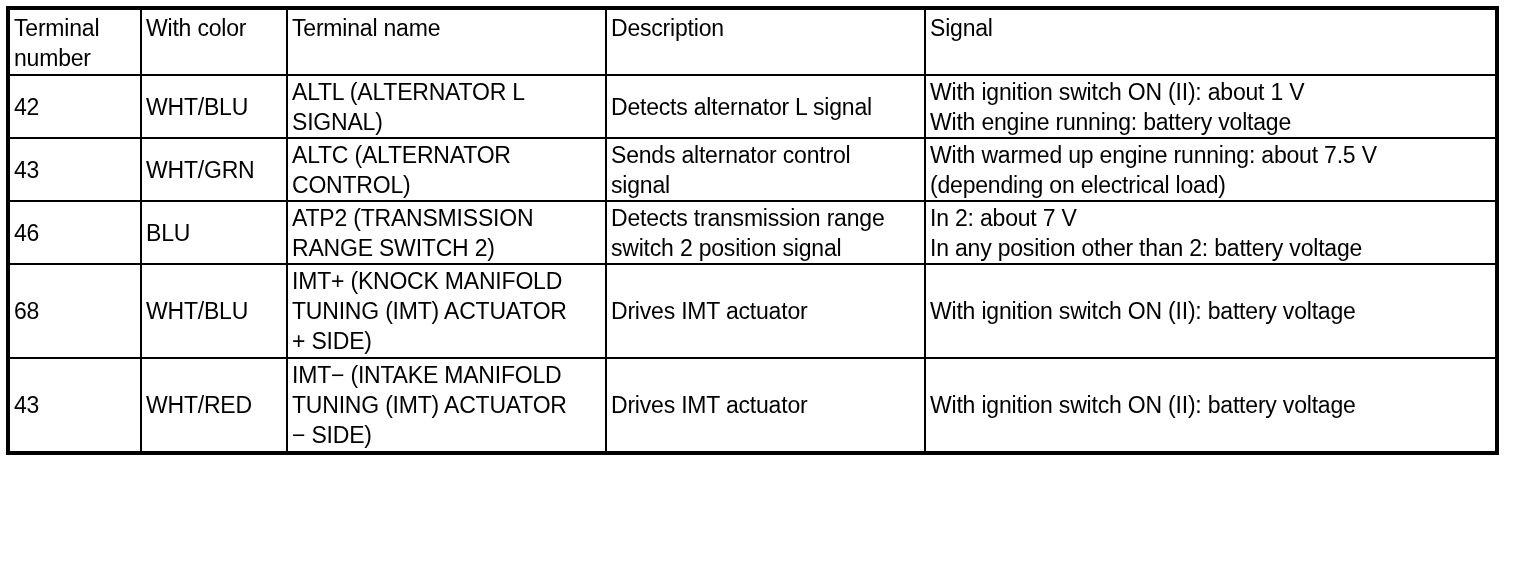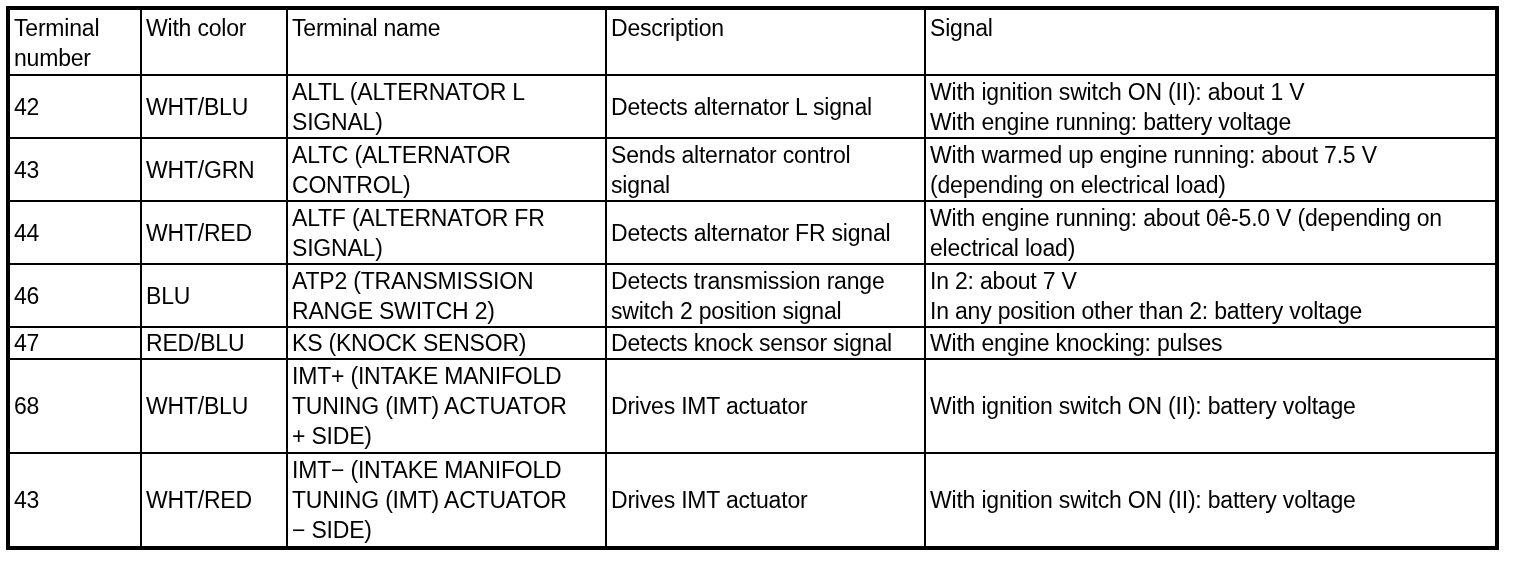--- a/index.html
+++ b/index.html
@@ -110,49 +110,33 @@
           <td class="cell-term">43</td>
           <td class="cell-wire">WHT/GRN</td>
           <td class="cell-name">ALTC (ALTERNATOR
 CONTROL)</td>
           <td class="cell-desc">Sends alternator control
 signal</td>
           <td class="cell-signal">With warmed up engine running: about 7.5 V
 (depending on electrical load)</td>
         </tr>
         <tr class="r-tall">
-          <td class="cell-term">44</td>
-          <td class="cell-wire">WHT/RED</td>
-          <td class="cell-name">ALTF (ALTERNATOR FR
-SIGNAL)</td>
-          <td class="cell-desc">Detects alternator FR signal</td>
-          <td class="cell-signal">With engine running: about 0ê-5.0 V (depending on
-electrical load)</td>
-        </tr>
-        <tr class="r-tall">
           <td class="cell-term">46</td>
           <td class="cell-wire">BLU</td>
           <td class="cell-name">ATP2 (TRANSMISSION
 RANGE SWITCH 2)</td>
           <td class="cell-desc">Detects transmission range
 switch 2 position signal</td>
           <td class="cell-signal">In 2: about 7 V
 In any position other than 2: battery voltage</td>
         </tr>
-        <tr class="r-short">
-          <td class="cell-term">47</td>
-          <td class="cell-wire">RED/BLU</td>
-          <td class="cell-name">KS (KNOCK SENSOR)</td>
-          <td class="cell-desc">Detects knock sensor signal</td>
-          <td class="cell-signal">With engine knocking: pulses</td>
-        </tr>
         <tr class="r-xtall">
           <td class="cell-term">68</td>
           <td class="cell-wire">WHT/BLU</td>
-          <td class="cell-name">IMT+ (INTAKE MANIFOLD
+          <td class="cell-name">IMT+ (KNOCK MANIFOLD
 TUNING (IMT) ACTUATOR
 + SIDE)</td>
           <td class="cell-desc">Drives IMT actuator</td>
           <td class="cell-signal">With ignition switch ON (II): battery voltage</td>
         </tr>
         <tr class="r-xtall">
           <td class="cell-term">43</td>
           <td class="cell-wire">WHT/RED</td>
           <td class="cell-name">IMT− (INTAKE MANIFOLD
 TUNING (IMT) ACTUATOR

